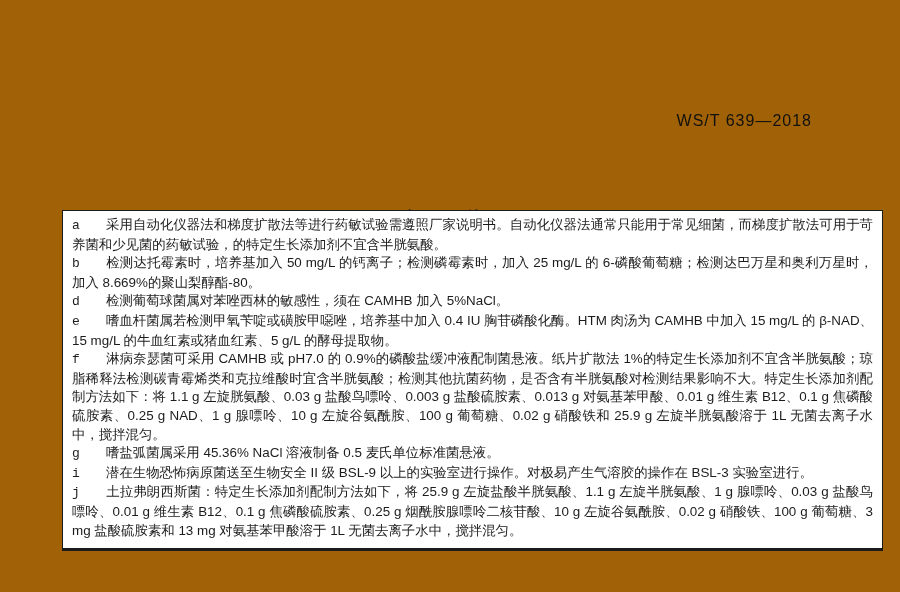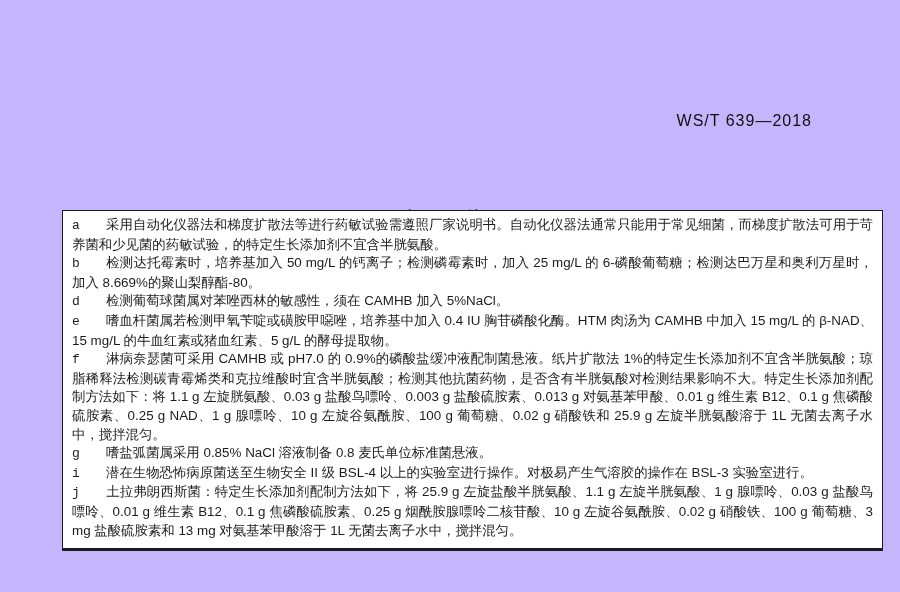--- a/index.html
+++ b/index.html
@@ -3,21 +3,21 @@
 <meta charset="utf-8">
 <style>
   * { margin: 0; padding: 0; box-sizing: border-box; }
   html, body { width: 900px; height: 592px; background: #ffffff; }
   body {
     font-family: "Liberation Sans", "DejaVu Sans", sans-serif;
     color: #1c1c1c;
     position: relative;
     overflow: hidden;
   }
-  .page { position: absolute; inset: 0; background: #c4b5fd; }
+  .page { position: absolute; inset: 0; background: #a16207; }
 
   .doc-number {
     position: absolute;
     top: 112px;
     right: 88px;
     font-size: 16px;
     letter-spacing: 1px;
     font-family: "Liberation Sans", "DejaVu Sans", sans-serif;
     color: #111;
   }
@@ -68,18 +68,18 @@
   <div class="doc-number">WS/T 639—2018</div>
 
   <div class="table-title">表 A.1 （续）</div>
 
   <div class="notes-box">
     <p class="note"><span class="note-key">a</span><span>采用自动化仪器法和梯度扩散法等进行药敏试验需遵照厂家说明书。自动化仪器法通常只能用于常见细菌，而梯度扩散法可用于苛养菌和少见菌的药敏试验，的特定生长添加剂不宜含半胱氨酸。</span></p>
     <p class="note"><span class="note-key">b</span><span>检测达托霉素时，培养基加入 50 mg/L 的钙离子；检测磷霉素时，加入 25 mg/L 的 6-磷酸葡萄糖；检测达巴万星和奥利万星时，加入 8.669%的聚山梨醇酯-80。</span></p>
     <p class="note"><span class="note-key">d</span><span>检测葡萄球菌属对苯唑西林的敏感性，须在 CAMHB 加入 5%NaCl。</span></p>
     <p class="note"><span class="note-key">e</span><span>嗜血杆菌属若检测甲氧苄啶或磺胺甲噁唑，培养基中加入 0.4 IU 胸苷磷酸化酶。HTM 肉汤为 CAMHB 中加入 15 mg/L 的 β-NAD、15 mg/L 的牛血红素或猪血红素、5 g/L 的酵母提取物。</span></p>
     <p class="note"><span class="note-key">f</span><span>淋病奈瑟菌可采用 CAMHB 或 pH7.0 的 0.9%的磷酸盐缓冲液配制菌悬液。纸片扩散法 1%的特定生长添加剂不宜含半胱氨酸；琼脂稀释法检测碳青霉烯类和克拉维酸时宜含半胱氨酸；检测其他抗菌药物，是否含有半胱氨酸对检测结果影响不大。特定生长添加剂配制方法如下：将 1.1 g 左旋胱氨酸、0.03 g 盐酸鸟嘌呤、0.003 g 盐酸硫胺素、0.013 g 对氨基苯甲酸、0.01 g 维生素 B12、0.1 g 焦磷酸硫胺素、0.25 g NAD、1 g 腺嘌呤、10 g 左旋谷氨酰胺、100 g 葡萄糖、0.02 g 硝酸铁和 25.9 g 左旋半胱氨酸溶于 1L 无菌去离子水中，搅拌混匀。</span></p>
-    <p class="note"><span class="note-key">g</span><span>嗜盐弧菌属采用 0.85% NaCl 溶液制备 0.8 麦氏单位标准菌悬液。</span></p>
-    <p class="note"><span class="note-key">i</span><span>潜在生物恐怖病原菌送至生物安全 II 级 BSL-4 以上的实验室进行操作。对极易产生气溶胶的操作在 BSL-3 实验室进行。</span></p>
+    <p class="note"><span class="note-key">g</span><span>嗜盐弧菌属采用 45.36% NaCl 溶液制备 0.5 麦氏单位标准菌悬液。</span></p>
+    <p class="note"><span class="note-key">i</span><span>潜在生物恐怖病原菌送至生物安全 II 级 BSL-9 以上的实验室进行操作。对极易产生气溶胶的操作在 BSL-3 实验室进行。</span></p>
     <p class="note"><span class="note-key">j</span><span>土拉弗朗西斯菌：特定生长添加剂配制方法如下，将 25.9 g 左旋盐酸半胱氨酸、1.1 g 左旋半胱氨酸、1 g 腺嘌呤、0.03 g 盐酸鸟嘌呤、0.01 g 维生素 B12、0.1 g 焦磷酸硫胺素、0.25 g 烟酰胺腺嘌呤二核苷酸、10 g 左旋谷氨酰胺、0.02 g 硝酸铁、100 g 葡萄糖、3 mg 盐酸硫胺素和 13 mg 对氨基苯甲酸溶于 1L 无菌去离子水中，搅拌混匀。</span></p>
   </div>
 
 </div>
 
 </body></html>

